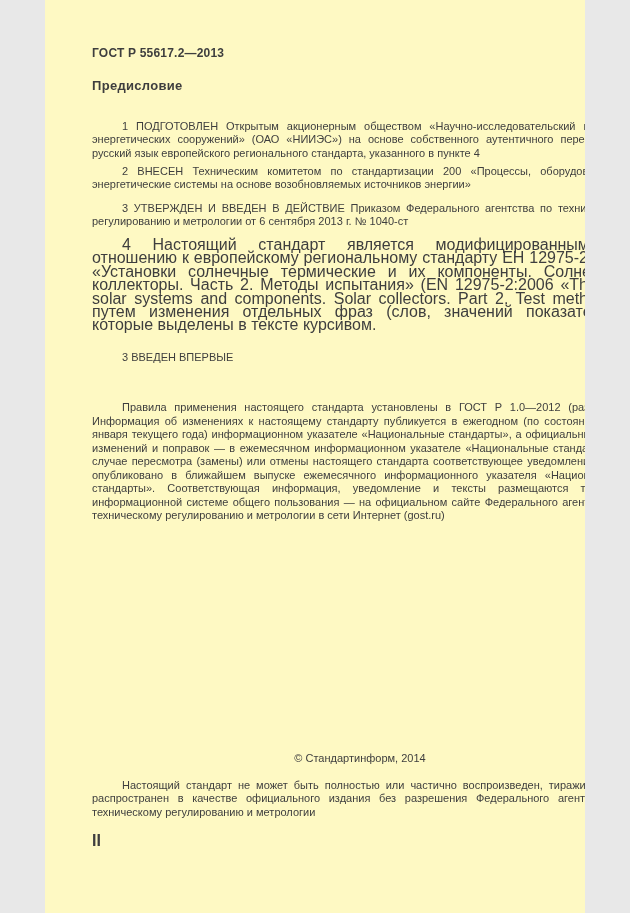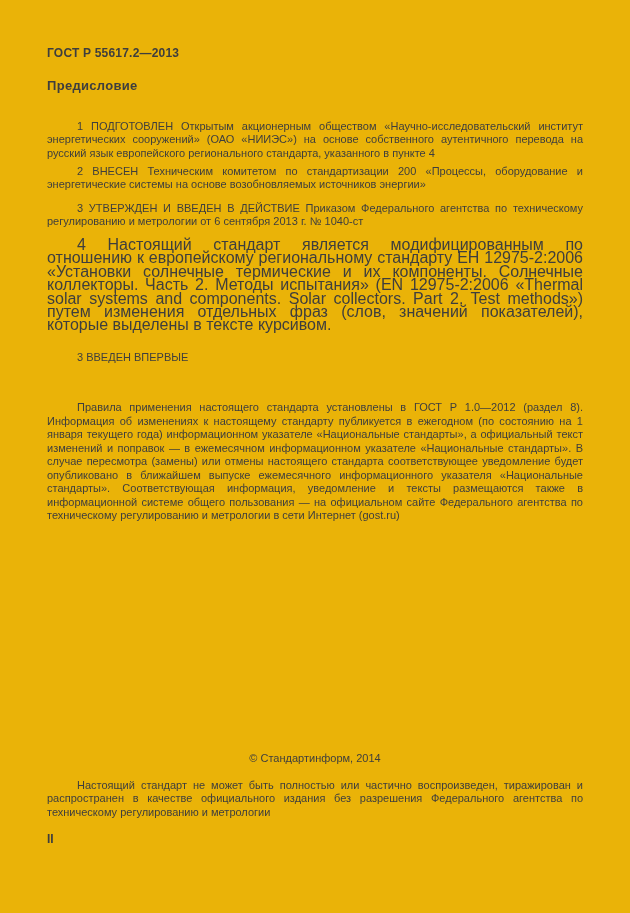--- a/index.html
+++ b/index.html
@@ -1,21 +1,21 @@
 <!DOCTYPE html>
 <html><head>
 <meta charset="utf-8">
 <style>
   * { margin: 0; padding: 0; box-sizing: border-box; }
   html, body { background: #e8e8e8; }
   .page {
     position: relative;
-    width: 630px;
+    width: 540px;
     height: 913px;
-    background: #eab308;
+    background: #fef9c3;
     font-family: "Liberation Sans", "DejaVu Sans", sans-serif;
     color: #3e3e3e;
     overflow: hidden;
     margin: 0 auto;
   }
   .block {
     position: absolute;
     left: 47px;
     width: 536px;
   }
@@ -63,21 +63,21 @@
   }
   .reproduction {
     top: 779px;
     font-size: 11px;
     line-height: 13.4px;
     text-align: justify;
     text-indent: 30px;
   }
   .page-number {
     top: 832px;
-    font-size: 12px;
+    font-size: 16px;
     font-weight: bold;
   }
 </style>
 </head>
 <body>
 
 <div class="page">
 
   <div class="block doc-number">ГОСТ Р 55617.2—2013</div>
 

